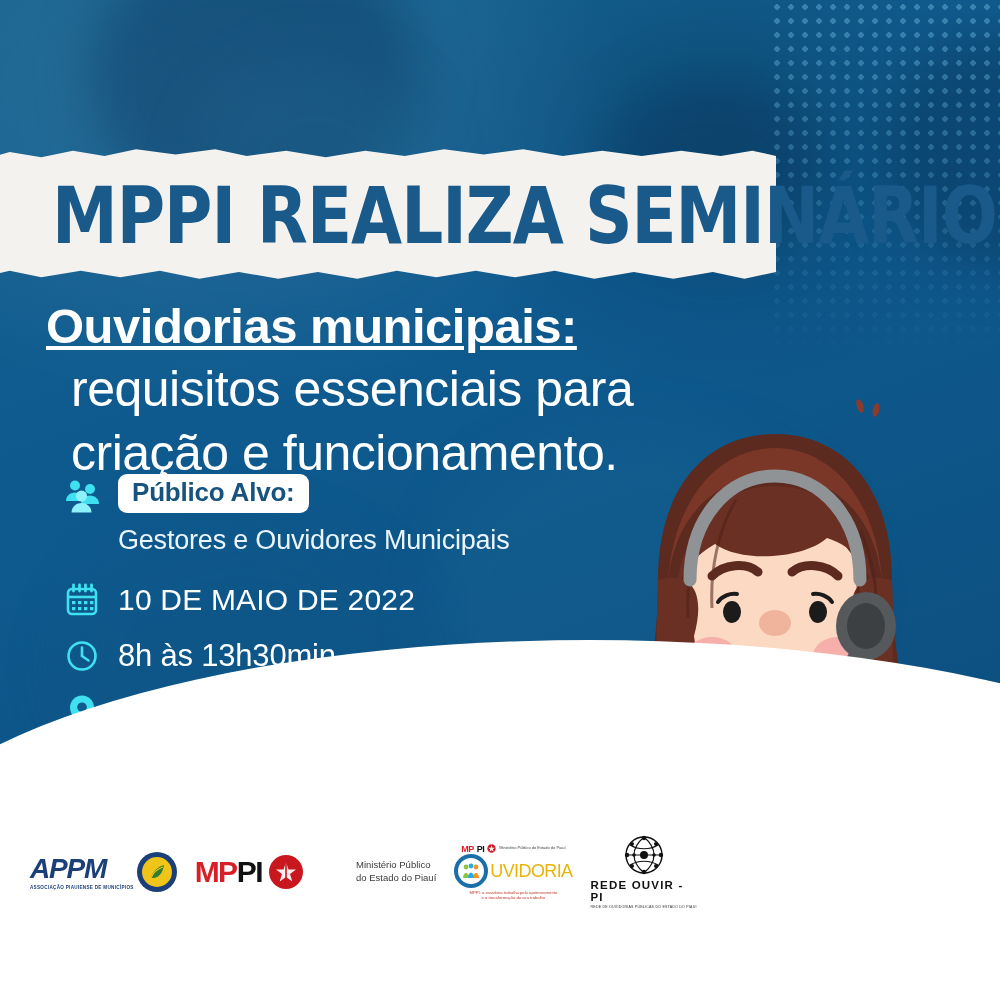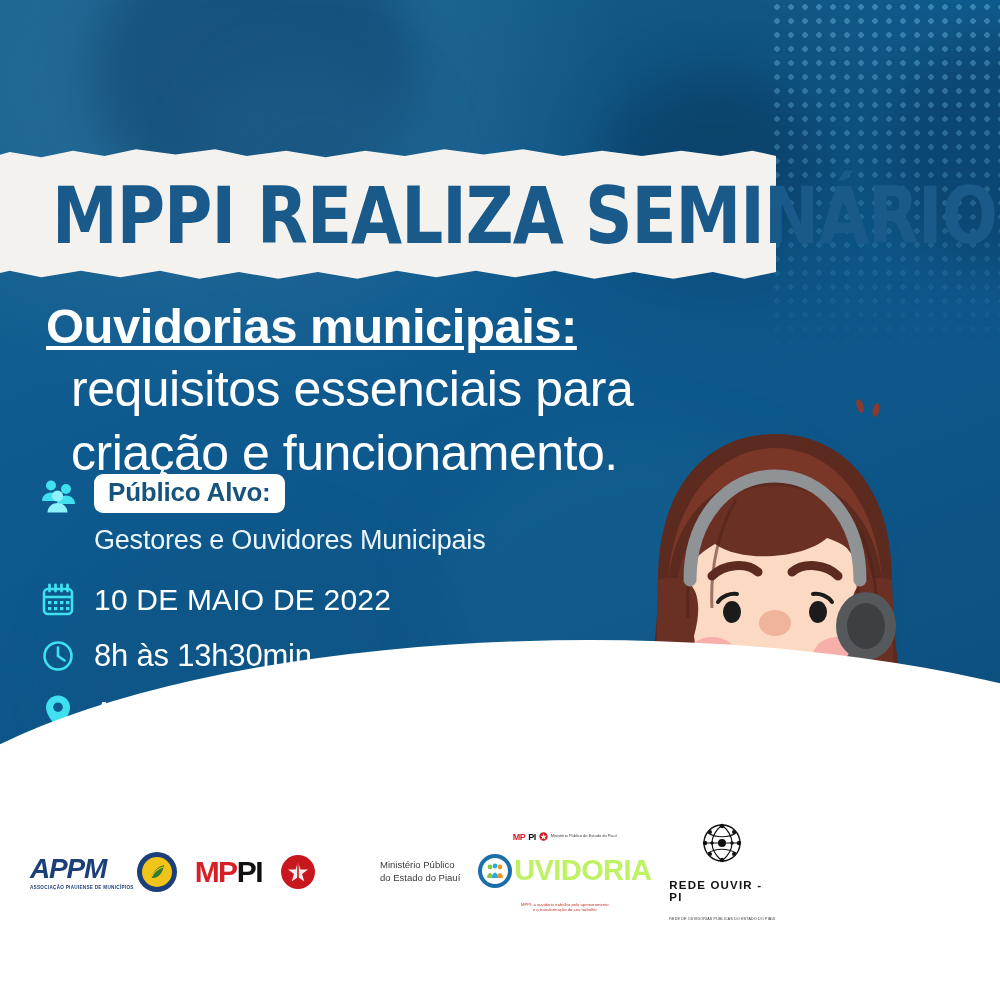--- a/index.html
+++ b/index.html
@@ -112,21 +112,21 @@
     font-size: 50px;
     font-weight: 400;
     line-height: 1.28;
     letter-spacing: -0.5px;
     margin-left: 25px;
   }
 
   
   .info {
     position: absolute;
-    left: 36px;
+    left: 60px;
     top: 474px;
     width: 600px;
     color: #ffffff;
   }
   .row {
     display: flex;
     align-items: flex-start;
     gap: 14px;
   }
   .row-icon {
@@ -184,21 +184,21 @@
     bottom: 28px;
     width: 600px;
     height: 80px;
     display: flex;
     align-items: center;
     gap: 18px;
     padding-left: 30px;
   }
 
   
-  .logo { display: flex; align-items: center; gap: 12px; }
+  .logo { display: flex; align-items: center; }
   .appm-wrap { flex-direction: column; align-items: flex-start; }
   .appm-row { display: flex; align-items: center; gap: 3px; }
   .appm-text {
     font-size: 28px; font-weight: 700; color: #1b3f79;
     font-style: italic; letter-spacing: -1.2px; line-height: 1;
   }
   .appm-sub {
     font-size: 4.6px; color: #1b3f79; letter-spacing: 0.3px;
     margin-top: 2px; white-space: nowrap; font-weight: 700;
   }
@@ -230,21 +230,21 @@
   .ouv-wrap { flex-direction: column; align-items: center; }
   .ouv-top { font-size: 7px; color: #333; display: flex; align-items: center; gap: 3px; }
   .ouv-main { display: flex; align-items: center; }
   .ouv-o {
     width: 34px; height: 34px; border-radius: 50%;
     border: 4px solid #1b6fa8; box-sizing: border-box;
     display: flex; align-items: center; justify-content: center;
     margin-right: 2px;
   }
   .ouv-text {
-    font-size: 29px; font-weight: 700; color: #bef264;
+    font-size: 18px; font-weight: 400; color: #eab308;
     letter-spacing: -0.6px; line-height: 1;
   }
   .ouv-tag {
     font-size: 4.2px; color: #c0392b; margin-top: 2px;
     text-align: center; line-height: 1.3; white-space: nowrap;
   }
 
   .rede-wrap { flex-direction: column; align-items: center; }
   .rede-text {
     font-size: 11.5px; font-weight: 700; color: #111;

